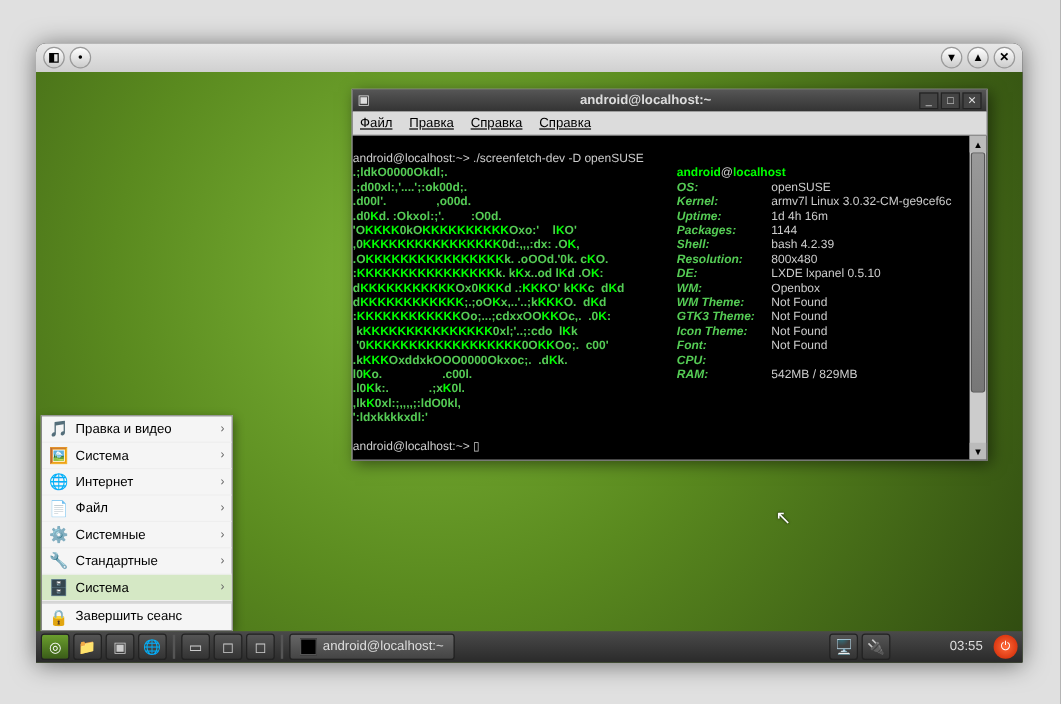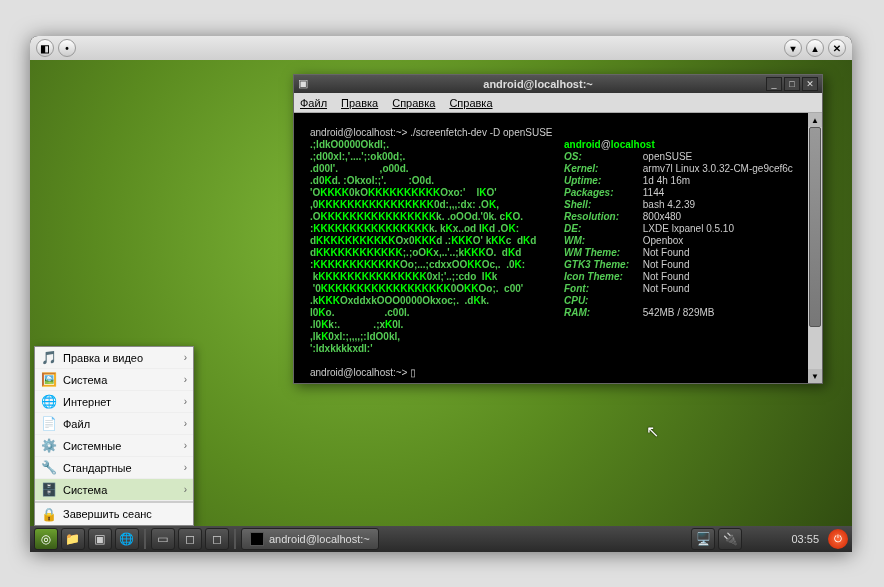--- a/index.html
+++ b/index.html
@@ -36,21 +36,21 @@
 .startmenu hr { border: none; border-top: 1px solid #ccc; }
 
 
 .termwin { position: absolute; top: 14px; left: 263px; width: 530px; height: 310px; background: #dcdcdc; border: 1px solid #666; box-shadow: 3px 3px 12px rgba(0,0,0,0.5); display: flex; flex-direction: column; }
 .term-titlebar { height: 18px; background: linear-gradient(#555,#333); color: #ddd; display: flex; align-items: center; font-size: 11px; padding: 0 4px; }
 .term-titlebar .ttitle { flex: 1; text-align: center; font-weight: bold; }
 .term-titlebar .tbtn { width: 16px; height: 14px; background: #444; border: 1px solid #222; margin-left: 2px; display: flex; align-items: center; justify-content: center; font-size: 9px; cursor: pointer; }
 .term-menubar { height: 20px; background: #dcdcdc; display: flex; align-items: center; padding: 0 6px; gap: 14px; font-size: 11px; border-bottom: 1px solid #aaa; }
 .term-menubar span { text-decoration: underline; cursor: pointer; }
 .term-body { flex: 1; background: #000; position: relative; overflow: hidden; }
-.term-content { font-family: monospace; font-size: 10px; line-height: 12px; color: #ccc; padding: 2px 16px; white-space: pre; }
+.term-content { font-family: monospace; font-size: 10px; line-height: 12px; color: #ccc; padding: 2px 0; white-space: pre; }
 .term-content .g { color: #55cc55; font-weight: bold; }
 .term-content .gb { color: #00ff00; font-weight: bold; }
 .term-content .lbl { color: #55cc55; font-weight: bold; font-style: italic; }
 .term-content .val { color: #ccc; }
 .term-scrollbar { position: absolute; right: 0; top: 0; bottom: 0; width: 14px; background: #ccc; }
 .term-scrollbar .thumb { position: absolute; top: 14px; left: 1px; right: 1px; height: 200px; background: linear-gradient(#999,#777); border: 1px solid #555; border-radius: 2px; }
 .term-scrollbar .arr { position: absolute; left: 0; right: 0; height: 14px; background: #bbb; display: flex; align-items: center; justify-content: center; font-size: 8px; }
 .term-scrollbar .arr.up { top: 0; }
 .term-scrollbar .arr.dn { bottom: 0; }
 

